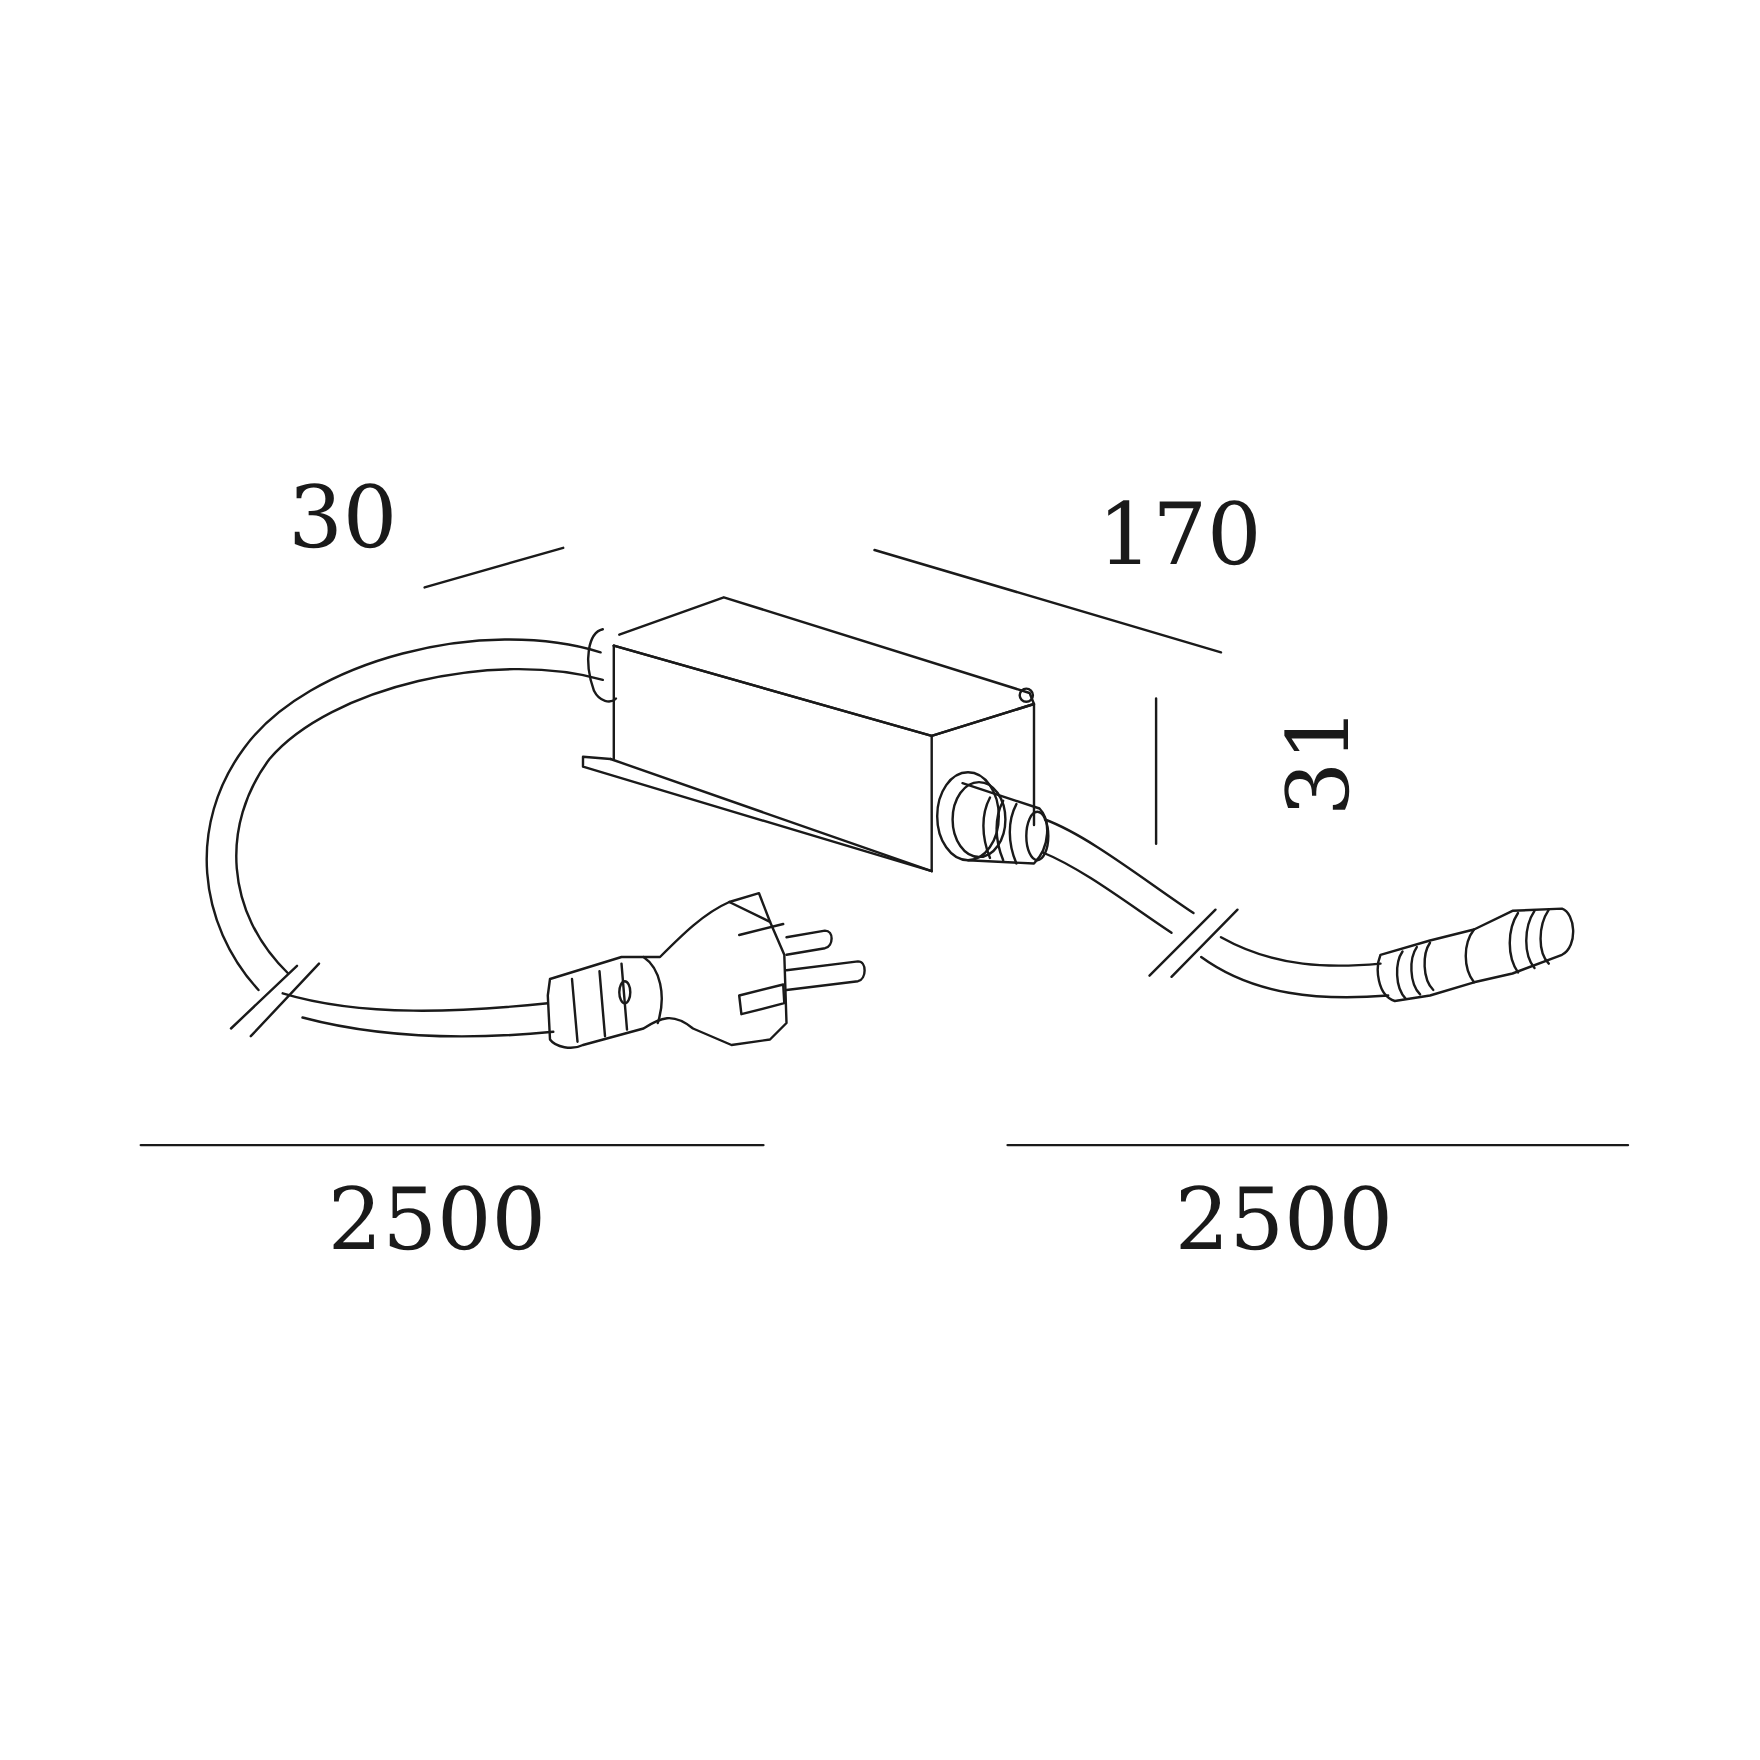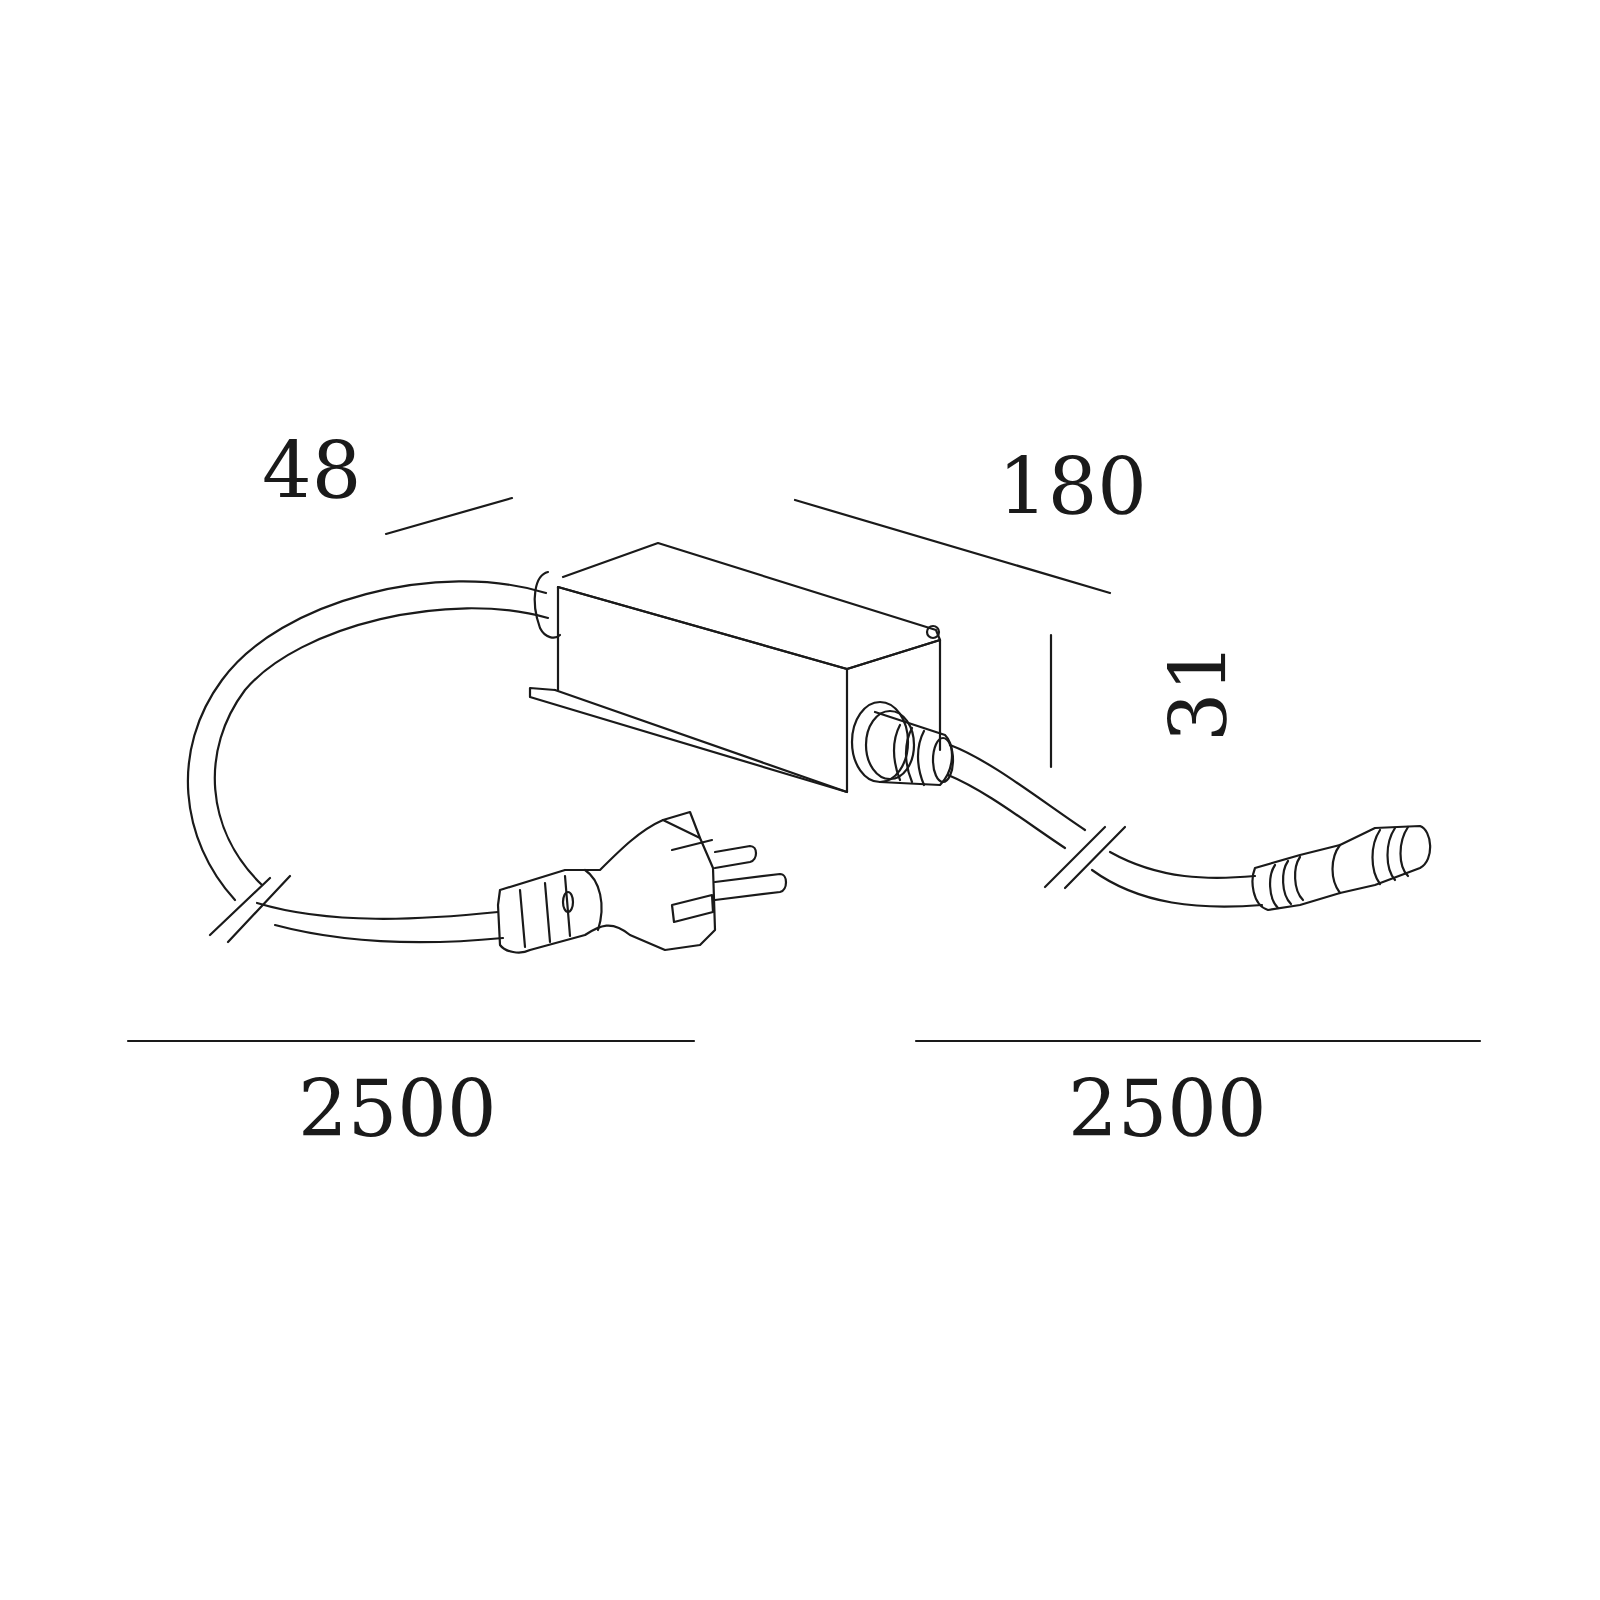--- a/index.html
+++ b/index.html
@@ -92,17 +92,17 @@
     <path d="M1275 865 C1268 875, 1268 898, 1278 908"></path>
     <path d="M1288 861 C1281 871, 1281 894, 1291 904"></path>
     <path d="M1300 857 C1293 867, 1293 890, 1303 900"></path>
     <path d="M1340 845 C1330 858, 1330 880, 1340 893"></path>
     <path d="M1380 830 C1370 845, 1370 870, 1380 884"></path>
     <path d="M1395 828 C1385 843, 1385 868, 1395 880"></path>
     <path d="M1408 827 C1398 842, 1398 866, 1408 876"></path>
   </g>
 </svg>
 
-<div class="dim-label" id="lbl-48">48</div>
-<div class="dim-label" id="lbl-110">180</div>
+<div class="dim-label" id="lbl-48">30</div>
+<div class="dim-label" id="lbl-110">170</div>
 <div class="dim-label" id="lbl-31">31</div>
 <div class="dim-label" id="lbl-2500-left">2500</div>
 <div class="dim-label" id="lbl-2500-right">2500</div>
 
 </body></html>

